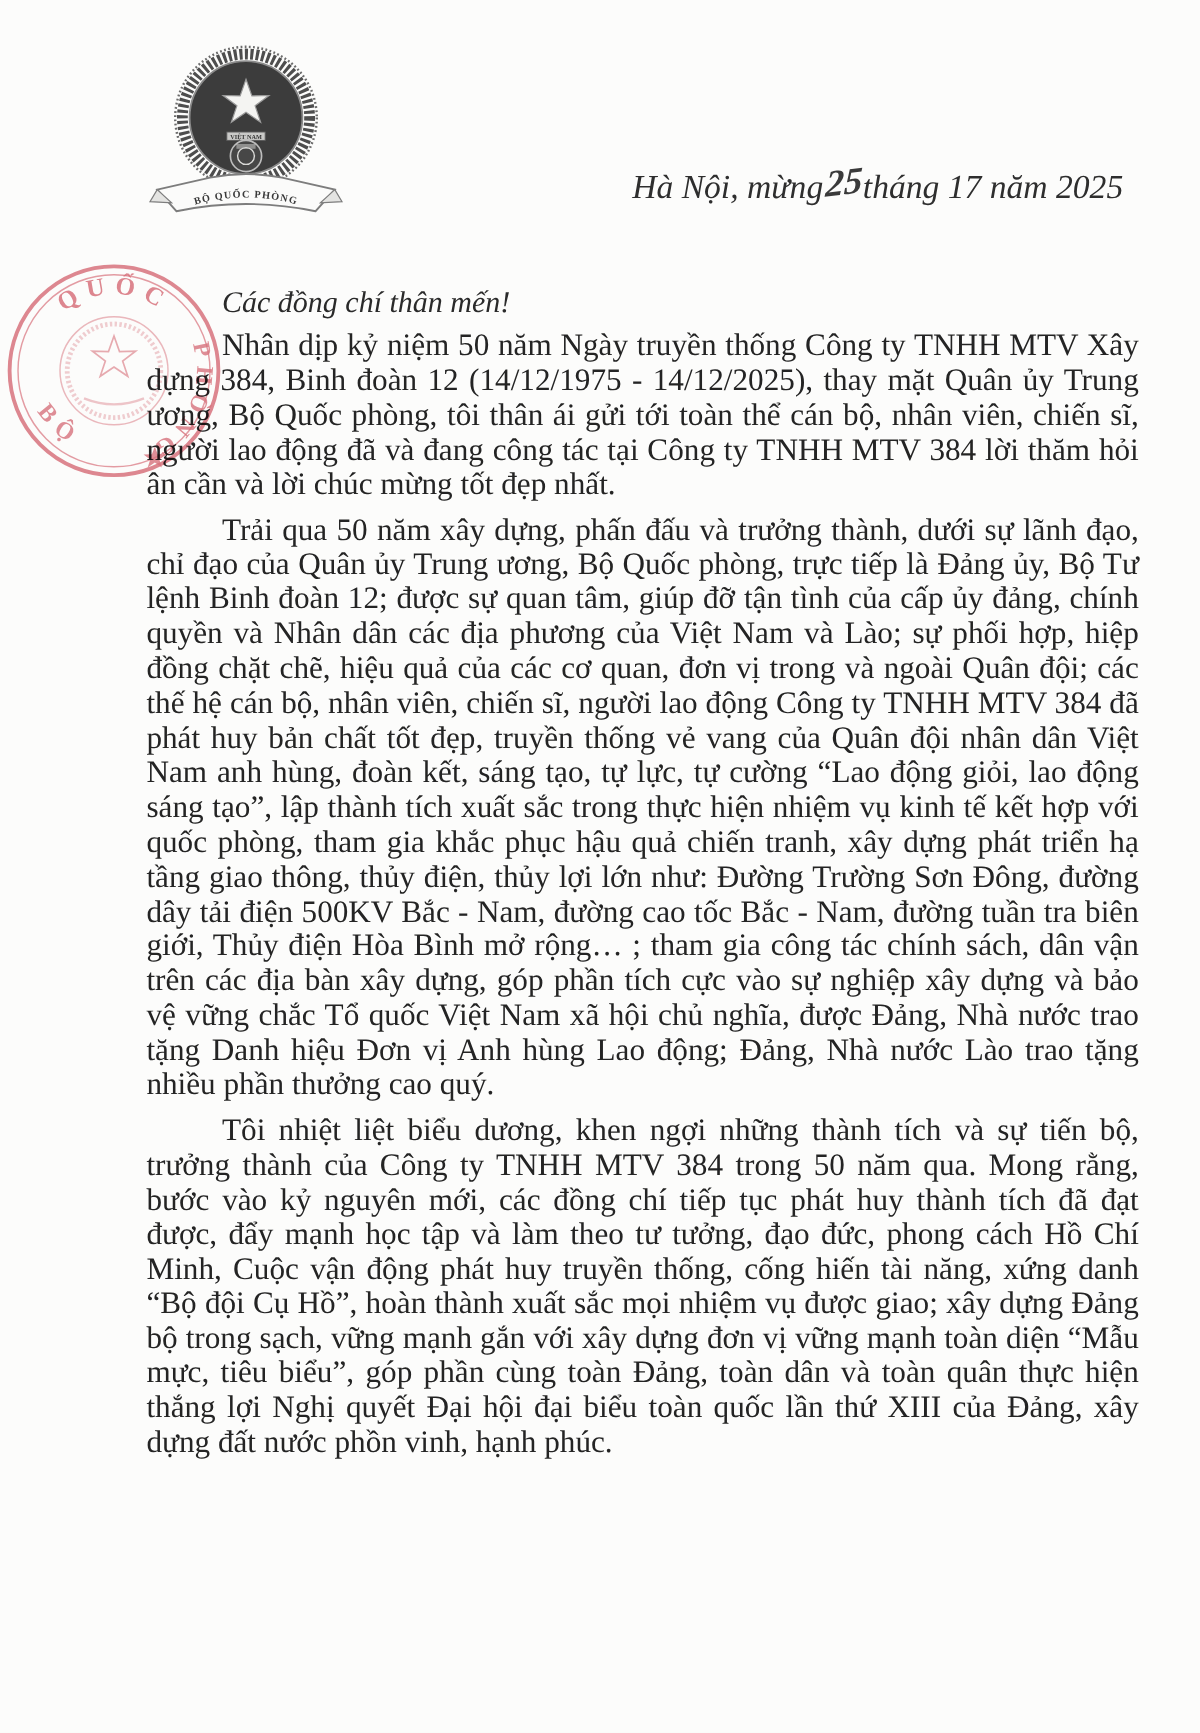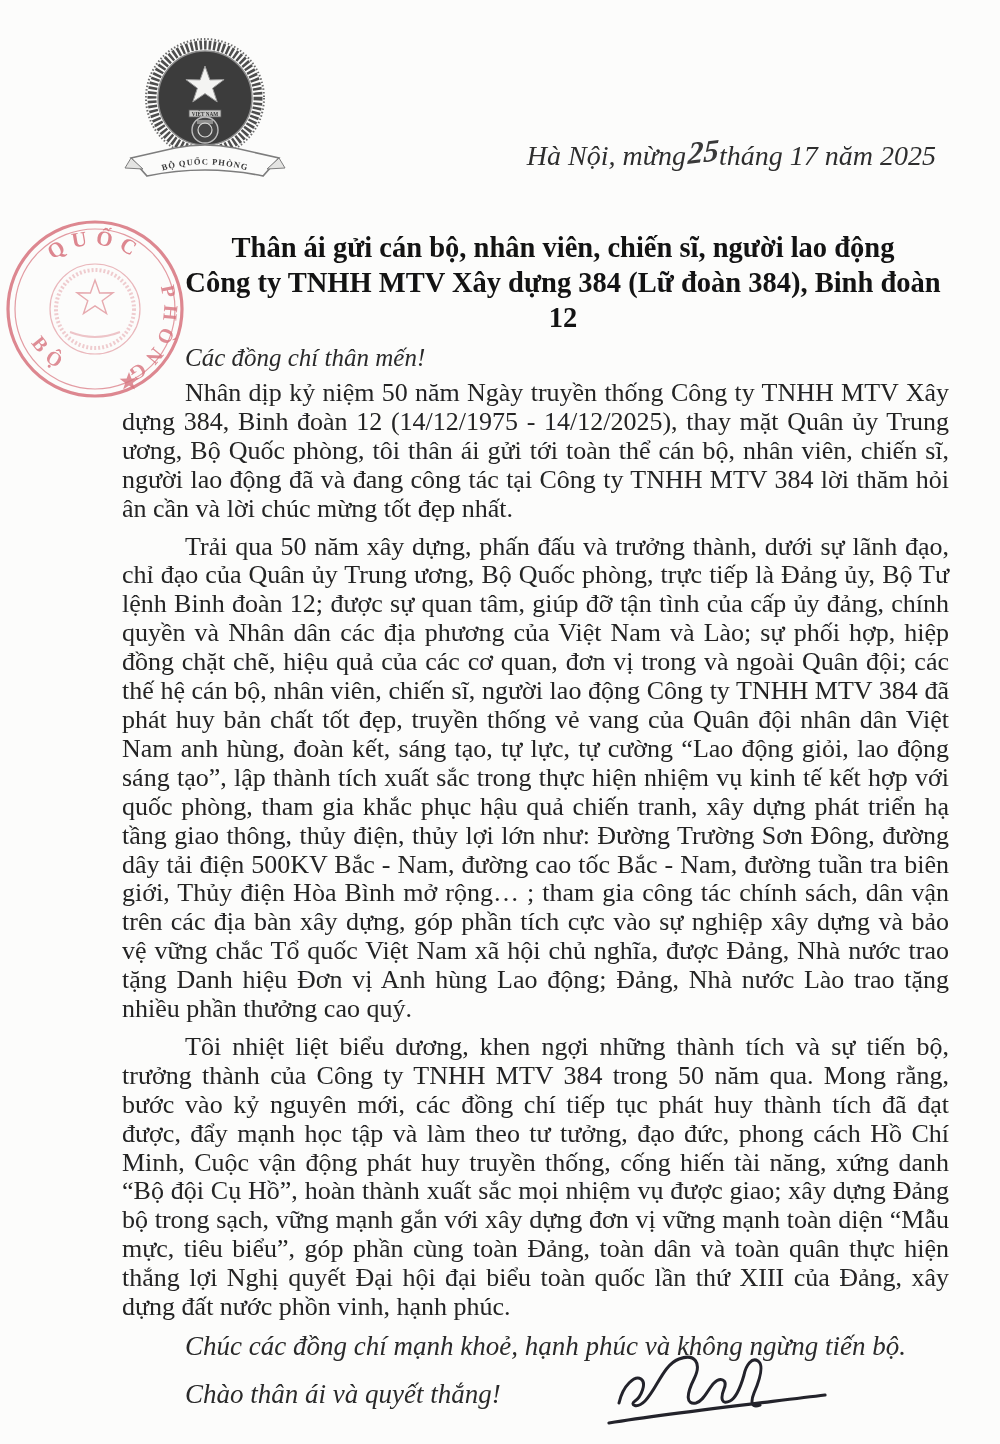--- a/index.html
+++ b/index.html
@@ -107,44 +107,25 @@
       <text font-size="20" letter-spacing="6" opacity=".8">
         <textPath href="#stRight" startOffset="18%">PHÒNG</textPath>
       </text>
       <text font-size="20" letter-spacing="8" opacity=".8">
         <textPath href="#stLeft" startOffset="8%">BỘ</textPath>
       </text>
     </g>
   </svg>
 
   <div class="flow">
-    <div class="salutation">
-      <div>Thân ái gửi cán bộ, nhân viên, chiến sĩ, người lao động</div>
-      <div>Công ty TNHH MTV Xây dựng 384 (Lữ đoàn 384), Binh đoàn 12</div>
-    </div>
 
     <div class="greeting">Các đồng chí thân mến!</div>
 
     <div class="paras">
         <p>Nhân dịp kỷ niệm 50 năm Ngày truyền thống Công ty TNHH MTV Xây dựng 384, Binh đoàn 12 (14/12/1975 - 14/12/2025), thay mặt Quân ủy Trung ương, Bộ Quốc phòng, tôi thân ái gửi tới toàn thể cán bộ, nhân viên, chiến sĩ, người lao động đã và đang công tác tại Công ty TNHH MTV 384 lời thăm hỏi ân cần và lời chúc mừng tốt đẹp nhất.</p>
         <p>Trải qua 50 năm xây dựng, phấn đấu và trưởng thành, dưới sự lãnh đạo, chỉ đạo của Quân ủy Trung ương, Bộ Quốc phòng, trực tiếp là Đảng ủy, Bộ Tư lệnh Binh đoàn 12; được sự quan tâm, giúp đỡ tận tình của cấp ủy đảng, chính quyền và Nhân dân các địa phương của Việt Nam và Lào; sự phối hợp, hiệp đồng chặt chẽ, hiệu quả của các cơ quan, đơn vị trong và ngoài Quân đội; các thế hệ cán bộ, nhân viên, chiến sĩ, người lao động Công ty TNHH MTV 384 đã phát huy bản chất tốt đẹp, truyền thống vẻ vang của Quân đội nhân dân Việt Nam anh hùng, đoàn kết, sáng tạo, tự lực, tự cường “Lao động giỏi, lao động sáng tạo”, lập thành tích xuất sắc trong thực hiện nhiệm vụ kinh tế kết hợp với quốc phòng, tham gia khắc phục hậu quả chiến tranh, xây dựng phát triển hạ tầng giao thông, thủy điện, thủy lợi lớn như: Đường Trường Sơn Đông, đường dây tải điện 500KV Bắc - Nam, đường cao tốc Bắc - Nam, đường tuần tra biên giới, Thủy điện Hòa Bình mở rộng… ; tham gia công tác chính sách, dân vận trên các địa bàn xây dựng, góp phần tích cực vào sự nghiệp xây dựng và bảo vệ vững chắc Tổ quốc Việt Nam xã hội chủ nghĩa, được Đảng, Nhà nước trao tặng Danh hiệu Đơn vị Anh hùng Lao động; Đảng, Nhà nước Lào trao tặng nhiều phần thưởng cao quý.</p>
         <p>Tôi nhiệt liệt biểu dương, khen ngợi những thành tích và sự tiến bộ, trưởng thành của Công ty TNHH MTV 384 trong 50 năm qua. Mong rằng, bước vào kỷ nguyên mới, các đồng chí tiếp tục phát huy thành tích đã đạt được, đẩy mạnh học tập và làm theo tư tưởng, đạo đức, phong cách Hồ Chí Minh, Cuộc vận động phát huy truyền thống, cống hiến tài năng, xứng danh “Bộ đội Cụ Hồ”, hoàn thành xuất sắc mọi nhiệm vụ được giao; xây dựng Đảng bộ trong sạch, vững mạnh gắn với xây dựng đơn vị vững mạnh toàn diện “Mẫu mực, tiêu biểu”, góp phần cùng toàn Đảng, toàn dân và toàn quân thực hiện thắng lợi Nghị quyết Đại hội đại biểu toàn quốc lần thứ XIII của Đảng, xây dựng đất nước phồn vinh, hạnh phúc.</p>
       </div>
 
-    <div class="closing">
-      <div class="wish">Chúc các đồng chí mạnh khoẻ, hạnh phúc và không ngừng tiến bộ.</div>
-      <div class="salute">Chào thân ái và quyết thắng!</div>
-
-      <svg class="signature-svg" width="232" height="86" viewBox="0 0 232 86">
-        <g fill="none" stroke="#23232b" stroke-width="3" stroke-linecap="round" stroke-linejoin="round">
-          <path d="M18,58 C22,40 34,30 40,34 C46,38 40,52 34,56 C28,60 36,64 44,56
-                   C56,44 62,20 78,14 C94,8 101,18 93,34 C85,50 85,60 95,58
-                   C103,56 107,44 113,38 C119,32 127,34 123,44 C119,54 121,60 129,56
-                   C135,53 139,44 143,30 C145,20 151,12 157,16 C163,20 159,34 153,48
-                   C149,58 151,63 159,60"></path>
-          <path d="M8,78 C70,68 160,58 224,50" stroke-width="3.2"></path>
-        </g>
-      </svg>
-    </div>
 
   </div>
 
 </div>
 
 </body></html>

